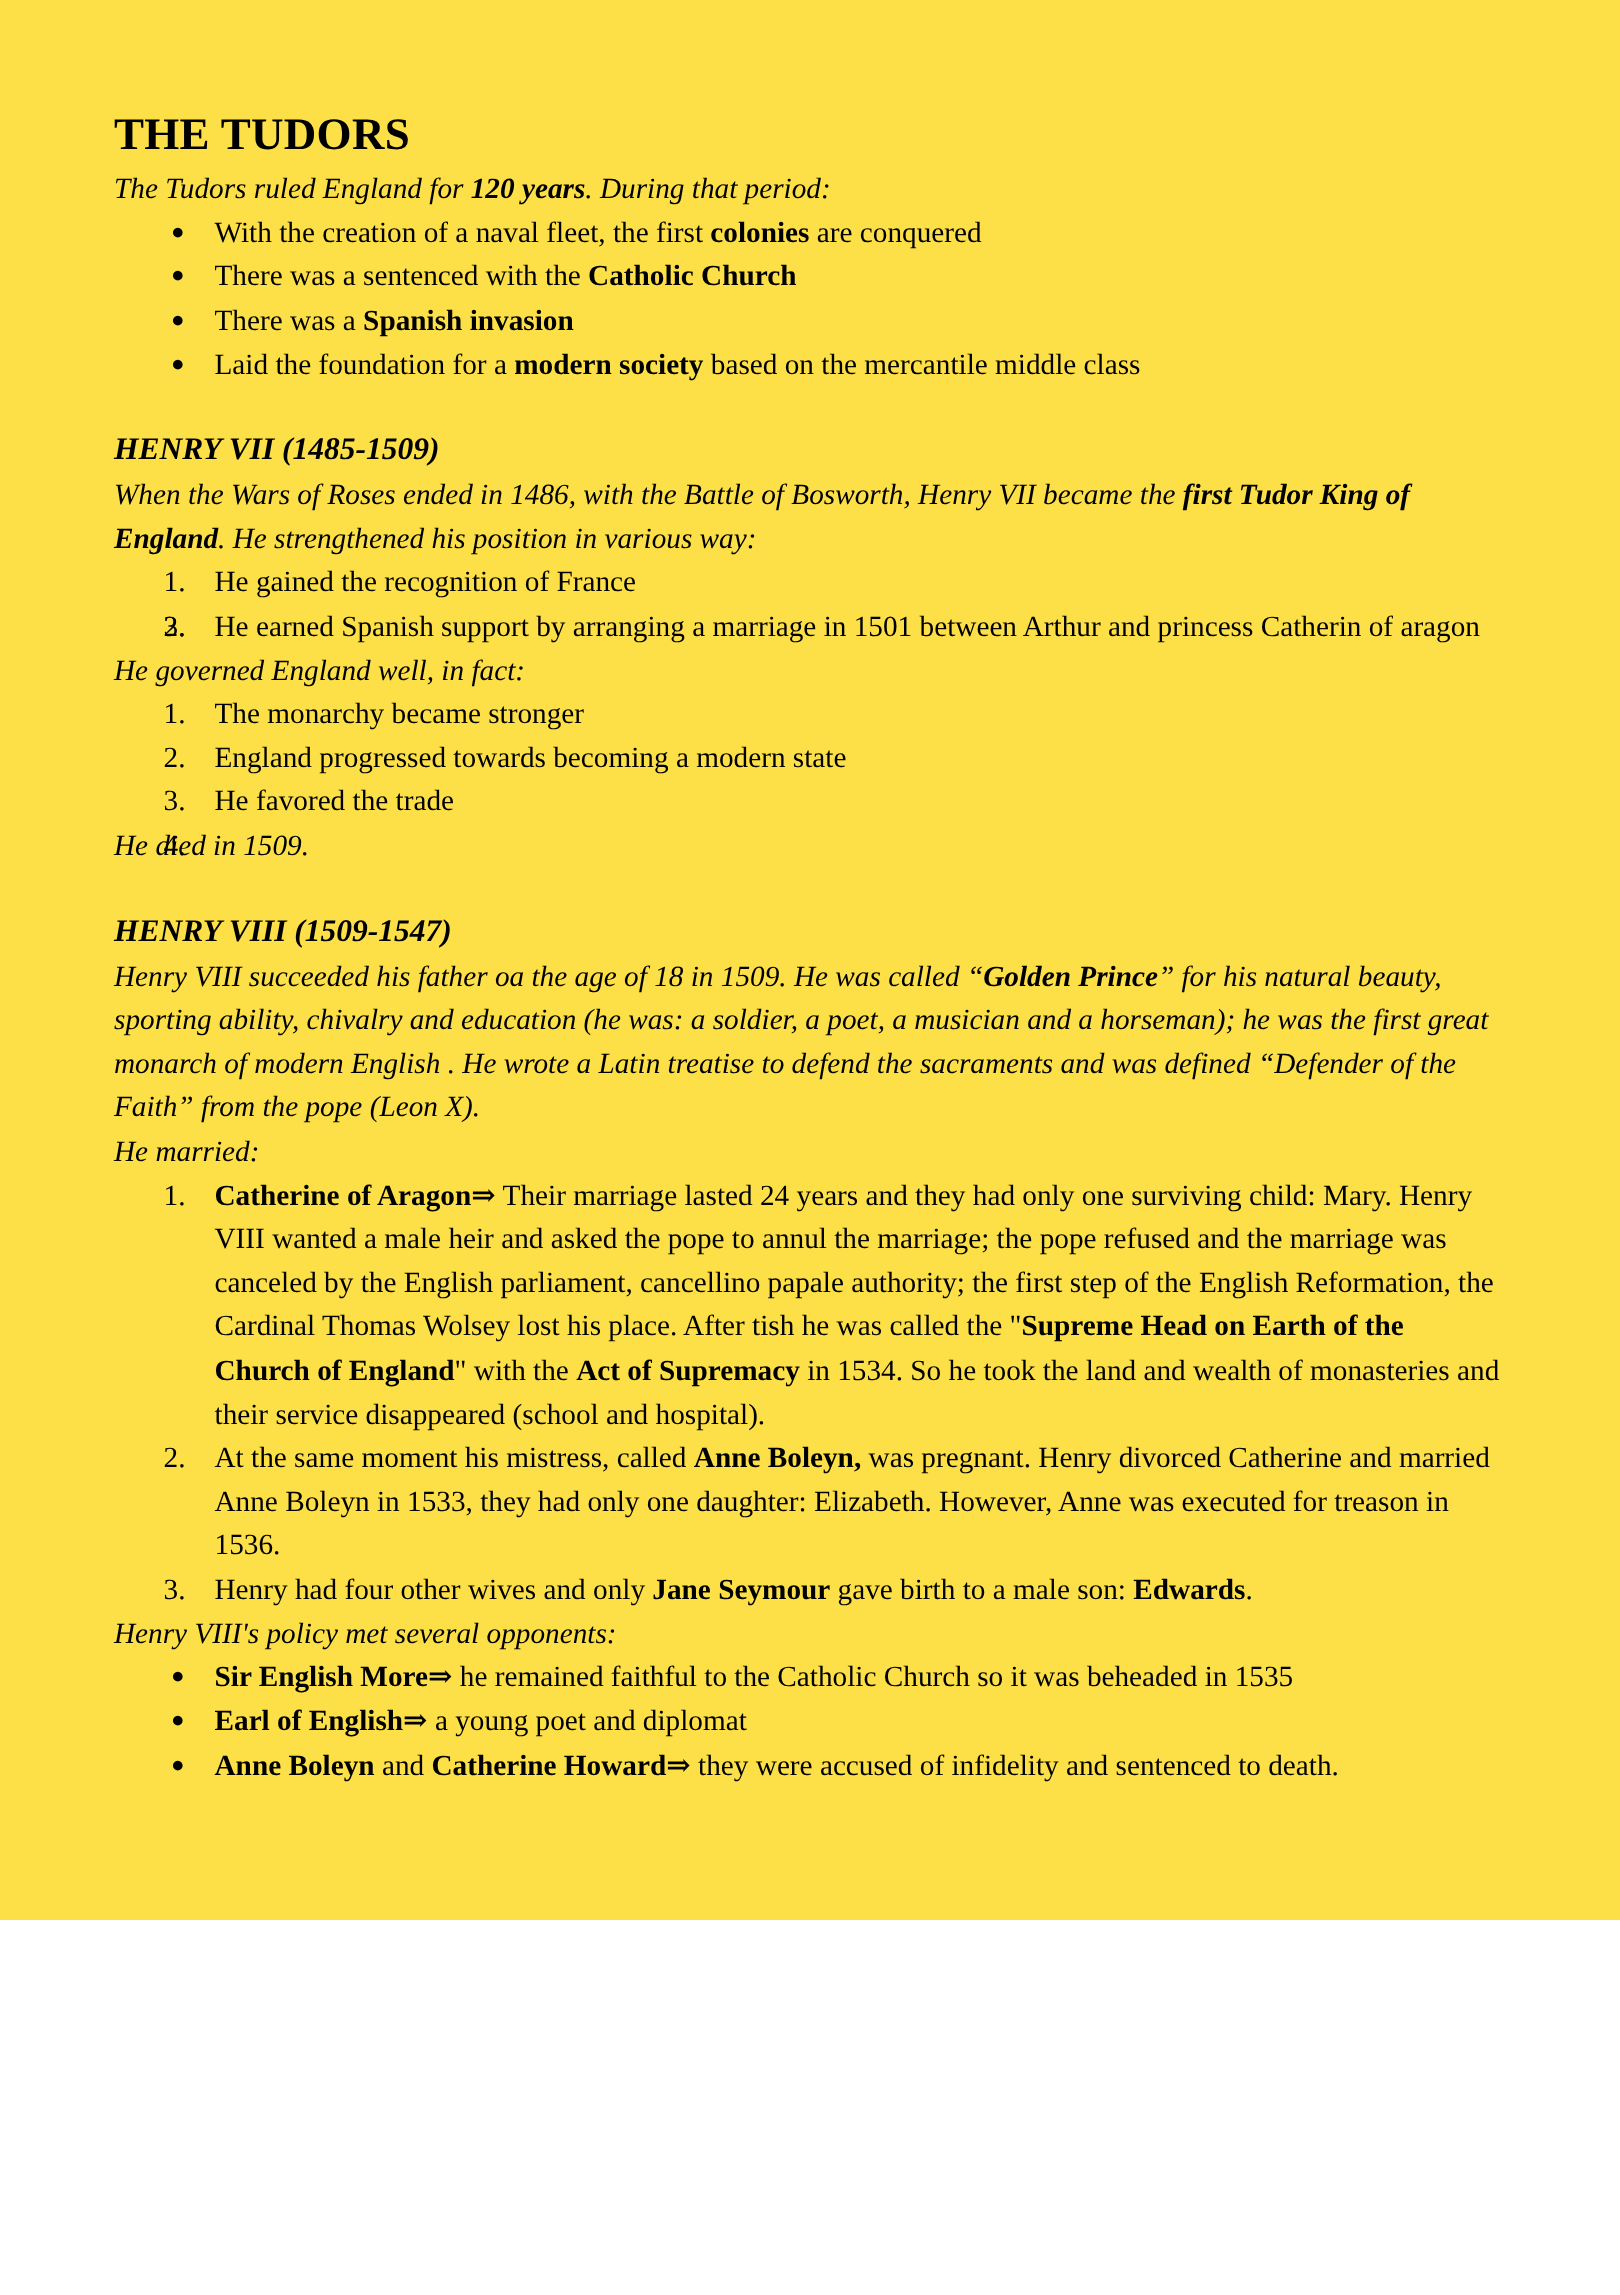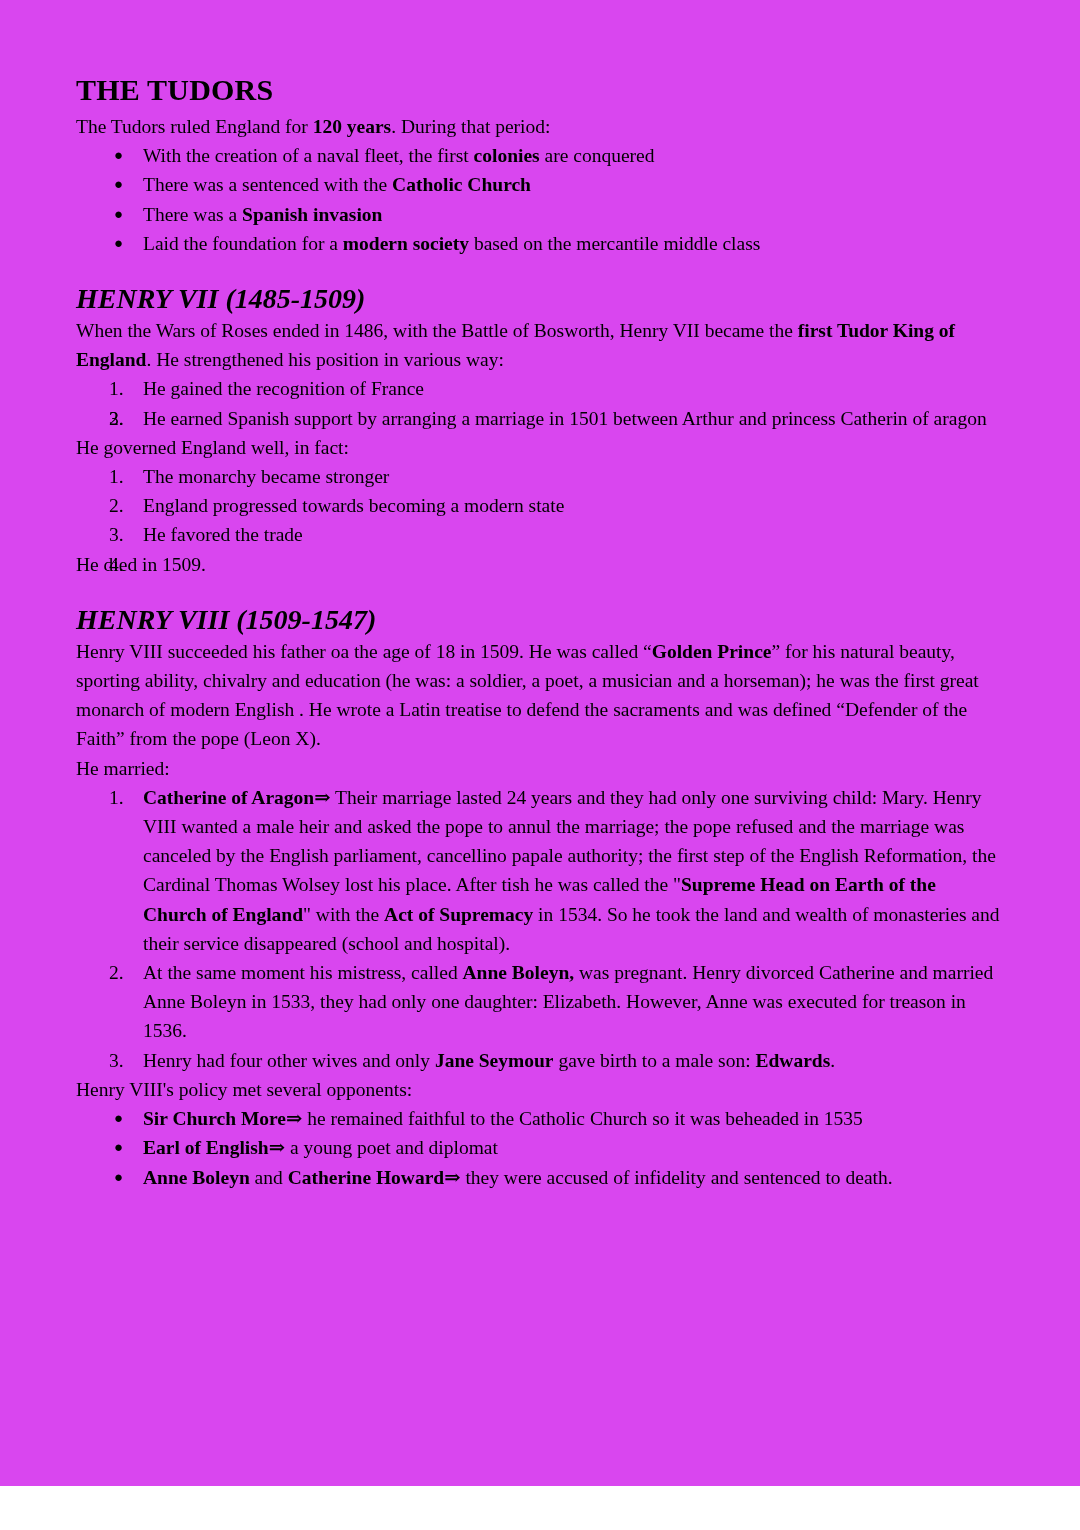--- a/index.html
+++ b/index.html
@@ -10,44 +10,45 @@
   body {
     width: 1080px;
     height: 1530px;
     font-family: "Liberation Serif", "DejaVu Serif", serif;
     color: #000000;
     -webkit-font-smoothing: antialiased;
   }
   .page {
     position: relative;
     width: 1080px;
-    height: 1486px;
+    height: 1280px;
     box-sizing: border-box;
     padding: 72px 76px 0 76px;
-    background: #d946ef;
+    background: #fde047;
   }
   .doc-title {
     font-size: 30px;
     font-weight: bold;
     line-height: 36px;
     letter-spacing: 0.2px;
     margin: 0 0 4px 0;
   }
   .section-heading {
-    font-size: 28px;
+    font-size: 21px;
     font-weight: bold;
     font-style: italic;
     line-height: 30px;
     margin: 26px 0 2px 0;
   }
   p.body-para {
     font-size: 19.5px;
     line-height: 29.2px;
     margin: 0;
     text-align: left;
+    font-style: italic;
   }
   ul.bullets, ol.numbers {
     margin: 0;
     padding: 0;
     list-style: none;
   }
   ul.bullets > li, ol.numbers > li {
     font-size: 19.5px;
     line-height: 29.2px;
     position: relative;
@@ -119,18 +120,18 @@
 
   <ol class="numbers">
     <li><span class="marker">1.</span><b>Catherine of Aragon</b><b class="arrow">⇒</b><span> Their marriage lasted 24 years and they had only one surviving child: Mary. Henry VIII wanted a male heir and asked the pope to annul the marriage; the pope refused and the marriage was canceled by the English parliament, cancellino papale authority; the first step of the English Reformation, the Cardinal Thomas Wolsey lost his place. After tish he was called the "</span><b>Supreme Head on Earth of the Church of England</b><span>" with the </span><b>Act of Supremacy</b><span> in 1534. So he took the land and wealth of monasteries and their service disappeared (school and hospital).</span></li>
     <li><span class="marker">2.</span><span>At the same moment his mistress, called </span><b>Anne Boleyn,</b><span> was pregnant. Henry divorced Catherine and married Anne Boleyn in 1533, they had only one daughter: Elizabeth. However, Anne was executed for treason in 1536.</span></li>
     <li><span class="marker">3.</span><span>Henry had four other wives and only </span><b>Jane Seymour</b><span> gave birth to a male son: </span><b>Edwards</b><span>.</span></li>
   </ol>
 
   <p class="body-para">Henry VIII's policy met several opponents:</p>
 
   <ul class="bullets">
-    <li><span class="marker">●</span><b>Sir Church More</b><b class="arrow">⇒</b><span> he remained faithful to the Catholic Church so it was beheaded in 1535</span></li>
+    <li><span class="marker">●</span><b>Sir English More</b><b class="arrow">⇒</b><span> he remained faithful to the Catholic Church so it was beheaded in 1535</span></li>
     <li><span class="marker">●</span><b>Earl of English</b><b class="arrow">⇒</b><span> a young poet and diplomat</span></li>
     <li><span class="marker">●</span><b>Anne Boleyn</b><span> and </span><b>Catherine Howard</b><b class="arrow">⇒</b><span> they were accused of infidelity and sentenced to death.</span></li>
   </ul>
 
 </div>
 
 </body></html>

